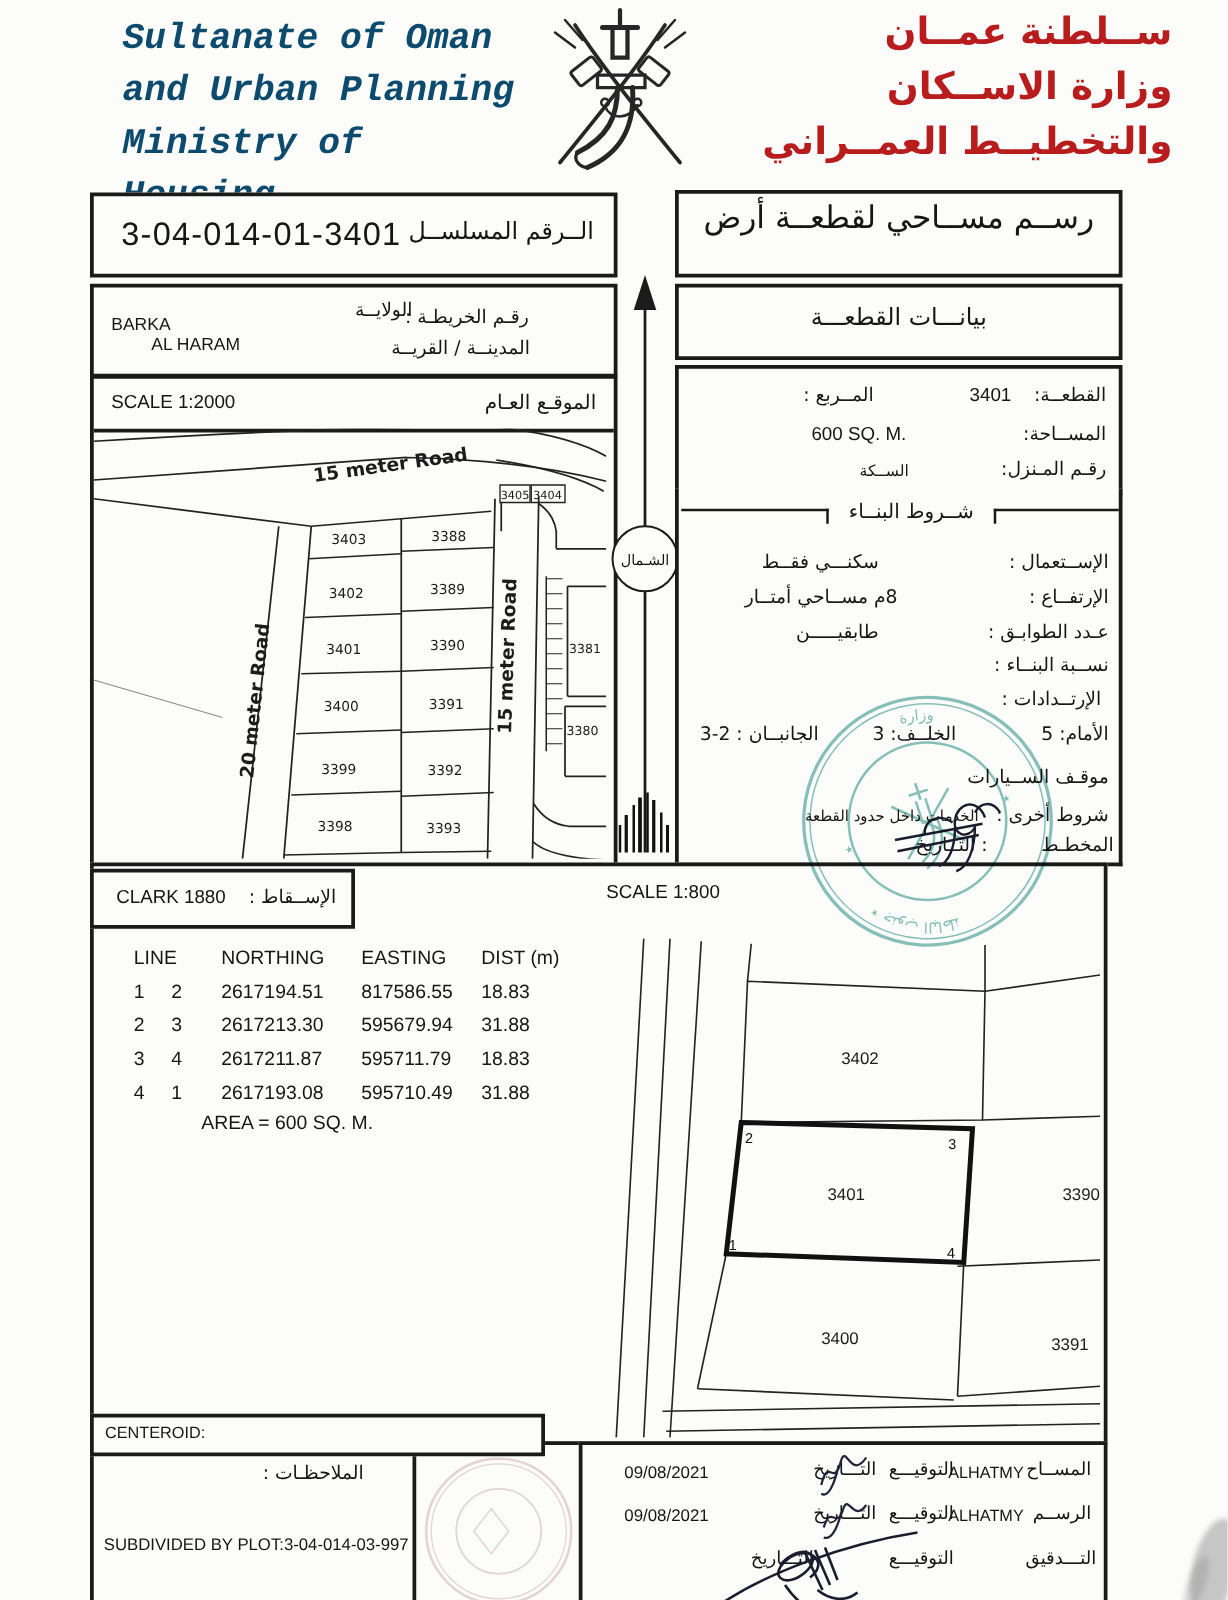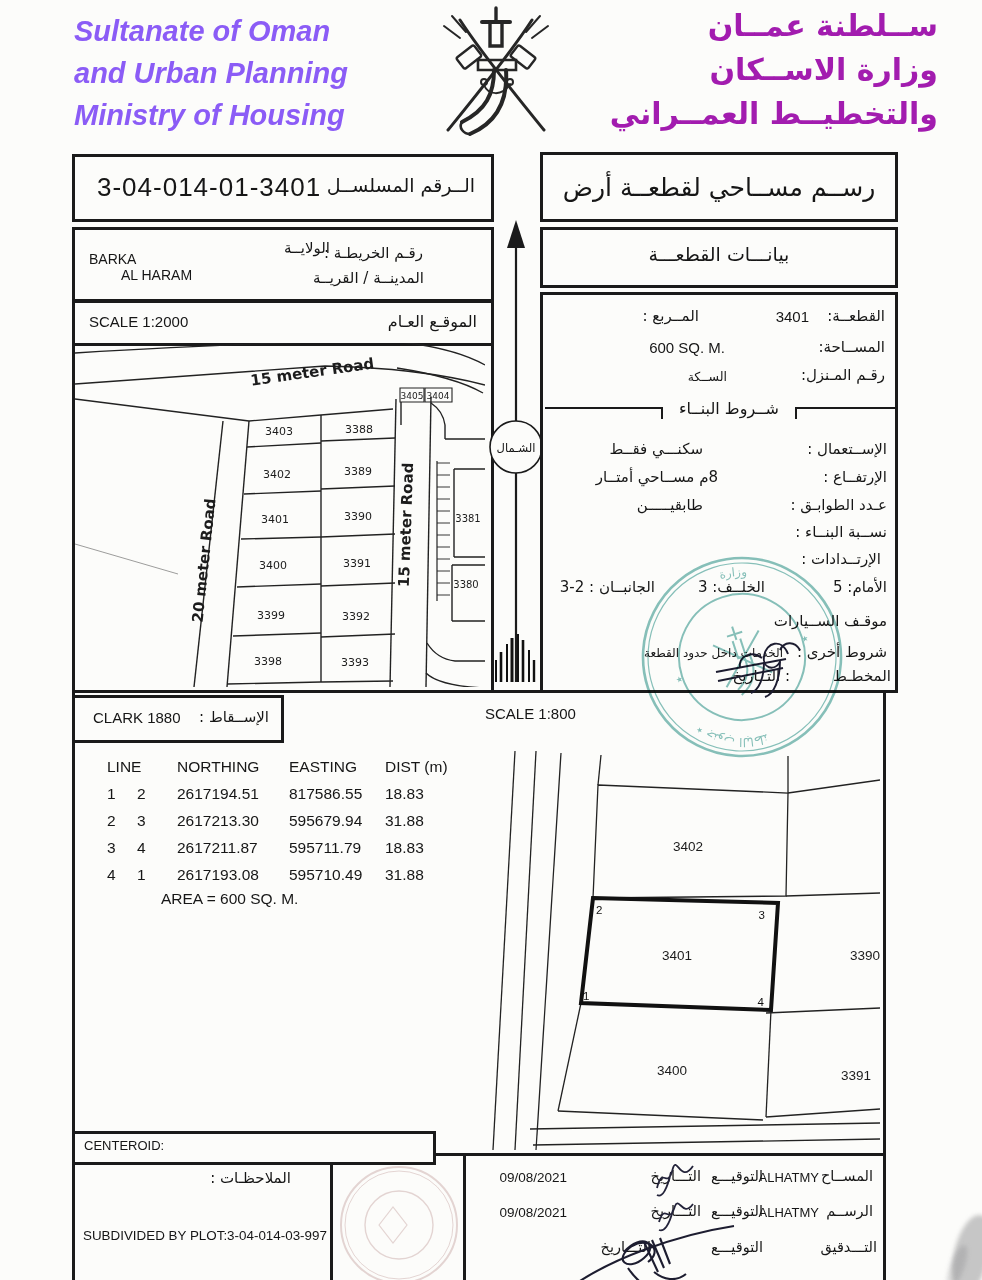--- a/index.html
+++ b/index.html
@@ -5,43 +5,43 @@
   html,body{margin:0;padding:0;background:#e8e8e8;}
   .page{position:relative;width:982px;height:1280px;background:#fcfcfa;overflow:hidden;
         font-family:"DejaVu Sans",sans-serif;color:#161616;}
   .abs{position:absolute;}
   .b3{border:3px solid #1a1a1a;background:#fcfcfa;}
   .ar{direction:rtl;font-family:"DejaVu Sans",sans-serif;}
   .ltr{direction:ltr;font-family:"Liberation Sans",sans-serif;}
   svg{display:block;}
   svg line,svg path,svg polyline,svg polygon,svg rect{vector-effect:non-scaling-stroke;}
   
-  .hdr-en{left:74px;top:10px;width:330px;font-family:Liberation Sans, sans-serif;font-style:italic;
-          font-weight:700;font-size:29px;line-height:42px;color:#8b5cf6;}
+  .hdr-en{left:98px;top:10px;width:330px;font-family:Liberation Mono, monospace;font-style:italic;
+          font-weight:700;font-size:29px;line-height:42px;color:#0c4a6e;}
   .hdr-ar{right:44px;top:4px;width:350px;text-align:right;font-size:30px;line-height:44px;
-          font-weight:700;color:#a21caf;}
+          font-weight:700;color:#b91c1c;}
   
   .serial-box{left:72px;top:154px;width:416px;height:62px;}
   .serial-val{left:22px;top:15px;font-size:26px;letter-spacing:1px;font-family:"Liberation Sans",sans-serif;}
   .serial-lab{right:16px;top:17px;font-size:19px;}
   
   .loc-box{left:72px;top:227px;width:416px;height:69px;}
   .loc-box .v1{left:14px;top:9px;font-size:14px;font-family:"Liberation Sans",sans-serif;margin-top:12px;}
   .loc-box .v2{left:14px;top:37px;font-size:14px;font-family:"Liberation Sans",sans-serif;margin-left:32px;}
   .loc-box .wil{right:161px;top:9px;font-size:15px;}
   .loc-box .mapno{right:68px;top:14px;font-size:15px;}
   .loc-box .city{right:67px;top:39px;font-size:15px;}
   
   .map-box{left:72px;top:300px;width:416px;height:390px;}
   .map-hdr{left:0;top:0;right:0;height:40px;border-bottom:3px solid #1a1a1a;}
   .map-hdr .sc{left:14px;top:10px;font-size:15px;font-family:"Liberation Sans",sans-serif;}
   .map-hdr .ti{right:14px;top:9px;font-size:16px;}
   
   .title-box{left:540px;top:152px;width:352px;height:64px;text-align:center;}
-  .title-box span{display:block;margin-top:18px;font-size:25px;}
+  .title-box span{display:block;margin-top:4px;font-size:25px;}
   .info-box{left:540px;top:227px;width:352px;height:55px;text-align:center;}
   .info-box span{display:block;margin-top:13px;font-size:19px;}
   .pd-box{left:540px;top:292px;width:352px;height:99px;}
   .pd-box span{position:absolute;font-size:15px;}
   .cond-box{left:540px;top:391px;width:352px;height:299px;border-top:none;}
   .cond-hdr{position:absolute;left:0;top:8px;right:0;height:18px;}
   .cond-hdr .seg{position:absolute;top:8px;height:0;border-top:2.5px solid #1a1a1a;}
   .cond-hdr .seg.l{left:2px;width:118px;}
   .cond-hdr .seg.r{right:0;width:100px;}
   .cond-hdr .hk{position:absolute;top:8px;width:0;height:12px;border-left:2.5px solid #1a1a1a;}

